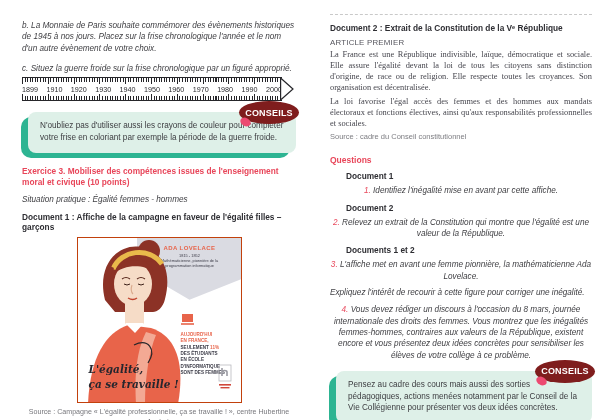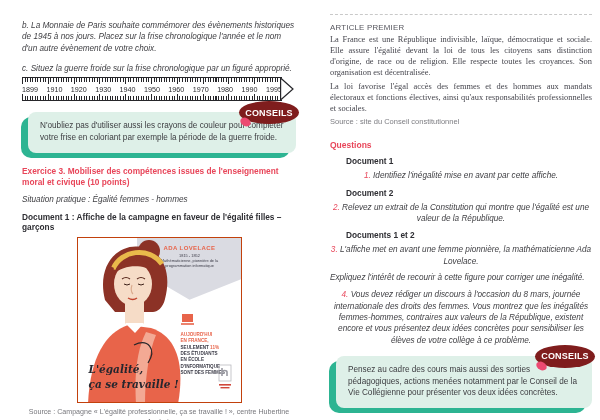--- a/index.html
+++ b/index.html
@@ -100,21 +100,21 @@
         <span class="tl-year">1899</span>
             <span class="tl-year">1910</span>
             <span class="tl-year">1920</span>
             <span class="tl-year">1930</span>
             <span class="tl-year">1940</span>
             <span class="tl-year">1950</span>
             <span class="tl-year">1960</span>
             <span class="tl-year">1970</span>
             <span class="tl-year">1980</span>
             <span class="tl-year">1990</span>
-            <span class="tl-year">1995</span>
+            <span class="tl-year">2000</span>
           </div>
         <div class="tl-bottom"></div>
       </div>
       <svg class="tl-arrow" width="14" height="24" viewBox="0 0 14 24">
         <polygon points="0.6,1 13,12 0.6,23" fill="#ffffff" stroke="#26262a" stroke-width="1.2"></polygon>
       </svg>
     </div>
 
     <div class="conseils">
       <div class="conseils-shadow"></div>
@@ -193,24 +193,25 @@
 
     <div class="poster-caption">Source : Campagne « L'égalité professionnelle, ça se travaille ! », centre Hubertine Auclert,
 Centre francilien pour l'égalité femmes-hommes.</div>
 
   </div>
 
   <div class="right-page">
 
     <div class="rp-divider"></div>
 
+    <div class="bold-lbl doc2-heading">Document 2 : Extrait de la Constitution de la Vᵉ République</div>
     <div class="article-label">ARTICLE PREMIER</div>
     <p class="serif-p">La France est une République indivisible, laïque, démocratique et sociale. Elle assure l'égalité devant la loi de tous les citoyens sans distinction d'origine, de race ou de religion. Elle respecte toutes les croyances. Son organisation est décentralisée.</p>
     <p class="serif-p">La loi favorise l'égal accès des femmes et des hommes aux mandats électoraux et fonctions électives, ainsi qu'aux responsabilités professionnelles et sociales.</p>
-    <div class="gray-txt source-line">Source : site du Conseil constitutionnel</div>
+    <div class="gray-txt source-line">Source : cadre du Conseil constitutionnel</div>
 
     <div class="questions-heading">Questions</div>
 
     <div class="bold-lbl q-section-lbl">Document 1</div>
     <div class="body-txt question"><span class="q-num">1.</span> <span>Identifiez l'inégalité mise en avant par cette affiche.</span></div>
 
     <div class="bold-lbl q-section-lbl">Document 2</div>
     <div class="body-txt question"><span class="q-num">2.</span> <span>Relevez un extrait de la Constitution qui montre que l'égalité est une valeur de la République.</span></div>
 
     <div class="bold-lbl q-section-lbl">Documents 1 et 2</div>

